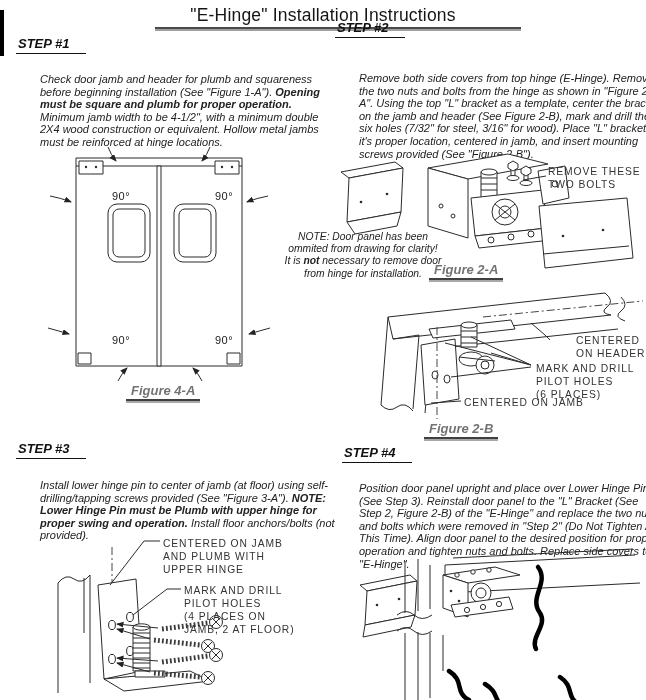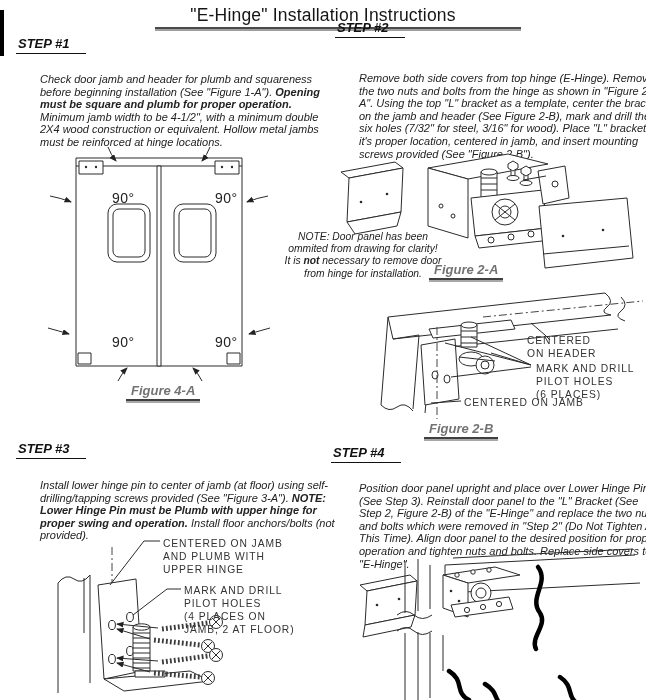--- a/index.html
+++ b/index.html
@@ -13,21 +13,21 @@
   .step-head{position:absolute;font-size:13px;font-weight:bold;font-style:italic;color:#111;
          border-bottom:1.6px solid #111;padding:0 16px 2px 2px;}
   .body-text{position:absolute;font-style:italic;font-size:11px;line-height:12.6px;color:#222;margin:16px;}
   .b{font-weight:bold;}
   .caption{position:absolute;font-style:italic;font-size:13px;color:#737373;padding:0 5px 1px;
          box-shadow:0 2px 0 #3f3f3f, 0 4px 0 #a8a8a8;font-weight:bold;}
   .callout{position:absolute;font-size:10.3px;line-height:13px;letter-spacing:.9px;color:#333;
          white-space:pre-line;}
   .note{position:absolute;left:276px;top:231px;width:174px;text-align:center;font-style:italic;
          font-size:10.3px;line-height:12.2px;color:#222;white-space:pre-line;}
-  .angle{position:absolute;font-size:14px;color:#222;letter-spacing:.5px;}
+  .angle{position:absolute;font-size:11px;color:#222;letter-spacing:.5px;}
   svg{position:absolute;overflow:visible;}
   svg *{vector-effect:non-scaling-stroke;}
   .ln{fill:none;stroke:#2b2b2b;stroke-width:1;}
   .lnw{fill:#fff;stroke:#2b2b2b;stroke-width:1;}
   .thick{fill:none;stroke:#000;stroke-width:4.5;stroke-linecap:round;}
   .dd{fill:none;stroke:#444;stroke-width:1;stroke-dasharray:8 3 2 3;}
   .dot{fill:#2b2b2b;stroke:none;}
   .thread{fill:none;stroke:#3a3a3a;stroke-width:5;stroke-dasharray:1.8 2.2;}
 </style>
 </head>
@@ -130,20 +130,22 @@
       <polygon points="188,23 193,20 198,23 198,27 193,30 188,27" class="lnw"></polygon>
     </g>
     <line x1="213" y1="30" x2="190" y2="34" class="ln"></line>
     <g>
       <polygon points="206,60 294,52 300,112 212,122" class="lnw"></polygon>
       <line x1="210" y1="108" x2="296" y2="100" class="ln"></line>
       <circle cx="230" cy="90" r="1.3" class="dot"></circle>
         <circle cx="270" cy="84" r="1.3" class="dot"></circle>
     </g>
   </svg>
+  <div class="callout" style="left:548px;top:165px;">REMOVE THESE
+TWO BOLTS</div>
   <div class="note"><span>NOTE: Door panel has been
 ommited from drawing for clarity!
 It is </span><span class="b">not</span><span> necessary to remove door
 from hinge for installation.</span></div>
   <div class="caption" style="left:429px;top:262px;">Figure 2-A</div>
 
   <svg style="left:333px;top:287px;" width="313" height="136" viewBox="0 0 313 136">
     <g>
       <line x1="55" y1="30" x2="272" y2="6" class="ln"></line>
       <line x1="60" y1="52" x2="278" y2="28" class="ln"></line>
@@ -178,21 +180,21 @@
     <line x1="150" y1="30" x2="310" y2="14" class="dd"></line>
     <g>
       <polyline points="198,36 212,48 217,53" class="ln" fill="none"></polyline>
       <line x1="112" y1="56" x2="198" y2="78" class="ln"></line>
       <line x1="138" y1="50" x2="198" y2="78" class="ln"></line>
       <line x1="158" y1="66" x2="198" y2="78" class="ln"></line>
       <line x1="118" y1="90" x2="198" y2="80" class="ln"></line>
       <line x1="98" y1="116" x2="128" y2="114" class="ln"></line>
     </g>
   </svg>
-  <div class="callout" style="left:527px;top:334px;">CENTERED
+  <div class="callout" style="left:576px;top:334px;">CENTERED
 ON HEADER</div>
   <div class="callout" style="left:536px;top:362px;">MARK AND DRILL
 PILOT HOLES
 (6 PLACES)</div>
   <div class="callout" style="left:464px;top:396px;">CENTERED ON JAMB</div>
   <div class="caption" style="left:424px;top:421px;text-align:center;">Figure 2-B</div>
 
   <div class="step-head" style="left:16px;top:441px;">STEP #3</div>
   <p class="body-text" style="left:24px;top:463px;width:298px;"><span>Install lower hinge pin to center of jamb (at floor) using self-drilling/tapping screws provided (See "Figure 3-A"). </span><span class="b">NOTE: Lower Hinge Pin must be Plumb with upper hinge for proper swing and operation.</span><span> Install floor anchors/bolts (not provided).</span></p>
 
@@ -243,21 +245,21 @@
     </g>
   </svg>
   <div class="callout" style="left:163px;top:537px;">CENTERED ON JAMB
 AND PLUMB WITH
 UPPER HINGE</div>
   <div class="callout" style="left:184px;top:584px;">MARK AND DRILL
 PILOT HOLES
 (4 PLACES ON
 JAMB, 2 AT FLOOR)</div>
 
-  <div class="step-head" style="left:331px;top:445px;">STEP #4</div>
+  <div class="step-head" style="left:342px;top:445px;">STEP #4</div>
   <p class="body-text" style="left:343px;top:466px;width:302px;">Position door panel upright and place over Lower Hinge Pin (See Step 3). Reinstall door panel to the "L" Bracket (See Step 2, Figure 2-B) of the "E-Hinge" and replace the two nuts and bolts which were removed in "Step 2" (Do Not Tighten At This Time). Align door panel to the desired position for proper operation and tighten nuts and bolts. Replace side covers to "E-Hinge".</p>
 
   <svg style="left:335px;top:553px;" width="311" height="147" viewBox="0 0 311 147">
     <g>
       <polygon points="25,32 75,22 82,28 32,38" class="lnw"></polygon>
       <polygon points="32,38 82,28 80,62 30,72" class="lnw"></polygon>
       <polygon points="30,72 80,62 76,74 28,84" class="lnw"></polygon>
       <circle cx="42" cy="52" r="1.3" class="dot"></circle>
         <circle cx="64" cy="46" r="1.3" class="dot"></circle>
     </g>

